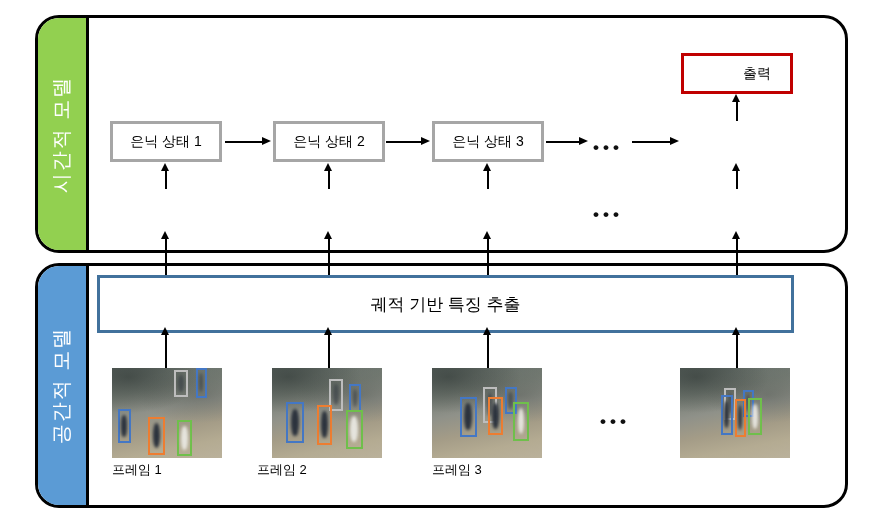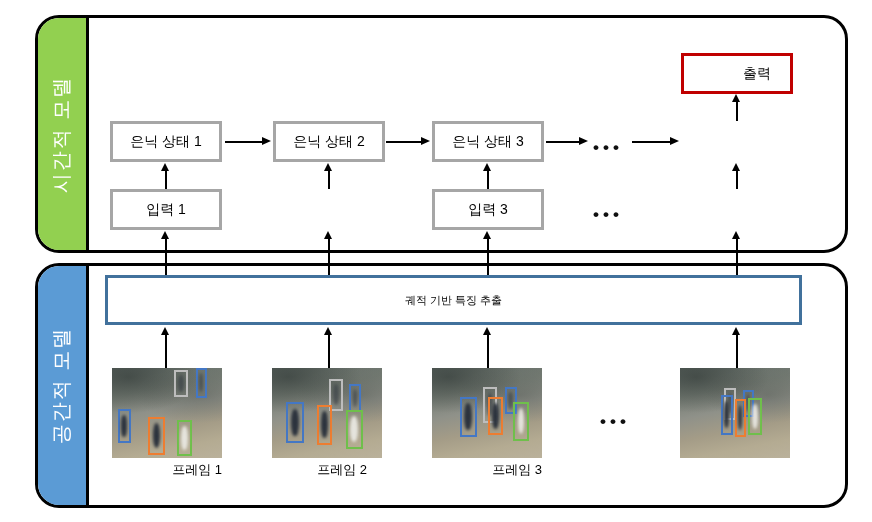--- a/index.html
+++ b/index.html
@@ -24,21 +24,21 @@
     transform:rotate(-90deg);white-space:nowrap;color:#fff;font-size:20px;
     letter-spacing:2px;font-weight:400;
   }
   
   .node{
     position:absolute;box-sizing:border-box;background:#fff;display:flex;
     align-items:center;justify-content:center;font-size:14px;z-index:4;
   }
   .node.gray{width:112px;height:41px;border:3px solid #A6A6A6;}
   .node.red{width:112px;height:41px;border:3px solid #C00000;padding-left:40px;}
-  .node.feature{left:105px;top:275px;width:697px;height:50px;border:3px solid #41719C;font-size:11px;}
+  .node.feature{left:97px;top:275px;width:697px;height:58px;border:3px solid #41719C;font-size:17px;}
   
   .ah,.av{position:absolute;z-index:6;}
   .ah{height:9px;}
   .ah .l{position:absolute;left:0;right:7px;top:3.5px;height:2px;background:#000;}
   .ah .h{position:absolute;right:0;top:0;width:0;height:0;
          border-left:9px solid #000;border-top:4.5px solid transparent;border-bottom:4.5px solid transparent;}
   .av{width:9px;}
   .av .l{position:absolute;left:3.5px;top:6px;bottom:0;width:2px;background:#000;}
   .av .h{position:absolute;left:0;top:0;width:0;height:0;
          border-bottom:8px solid #000;border-left:4.5px solid transparent;border-right:4.5px solid transparent;}
@@ -56,21 +56,21 @@
       radial-gradient(90px 40px at 80% 30%, rgba(70,76,72,0.35), rgba(70,76,72,0) 70%),
       linear-gradient(169deg,#5f6863 0%,#757c74 26%,#8f9189 46%,#a49c87 66%,#b4ab92 83%,#bab19b 100%);
   }
   .bboxes{position:absolute;inset:0;}
   .bbox{position:absolute;box-sizing:border-box;border:2px solid;background:transparent;}
   .person{position:absolute;left:20%;top:12%;width:58%;height:74%;border-radius:45%;filter:blur(1.5px);}
   .person.dark{background:#2c333d;}
   .person.light{background:#e9e8e2;opacity:.95;}
   .person.faint{background:#343b42;opacity:.6;}
   .frame-label{
-    position:absolute;top:461px;width:110px;text-align:right;font-size:13px;z-index:4;
+    position:absolute;top:461px;width:110px;text-align:left;font-size:13px;z-index:4;
   }
 </style>
 </head>
 <body>
 
 <div id="canvas">
 
   <div class="panel top">
     <div class="band green">
       <span class="vlabel">시간적 모델</span>
@@ -82,22 +82,20 @@
       <span class="vlabel">공간적 모델</span>
     </div>
   </div>
 
   <div class="node red" style="left:681px;top:53px">출력</div>
 
   <div class="node gray" style="left:110px;top:121px">은닉 상태 1</div>
   <div class="node gray" style="left:273px;top:121px">은닉 상태 2</div>
   <div class="node gray" style="left:432px;top:121px">은닉 상태 3</div>
 
-  <div class="node gray" style="left:110px;top:189px">입력 1</div>
-  <div class="node gray" style="left:432px;top:189px">입력 3</div>
 
   <div class="node feature">궤적 기반 특징 추출</div>
 
   <div class="ah" style="left:225px;top:137px;width:46px">
       <i class="l"></i>
       <i class="h"></i>
     </div>
   <div class="ah" style="left:386px;top:137px;width:44px">
       <i class="l"></i>
       <i class="h"></i>

